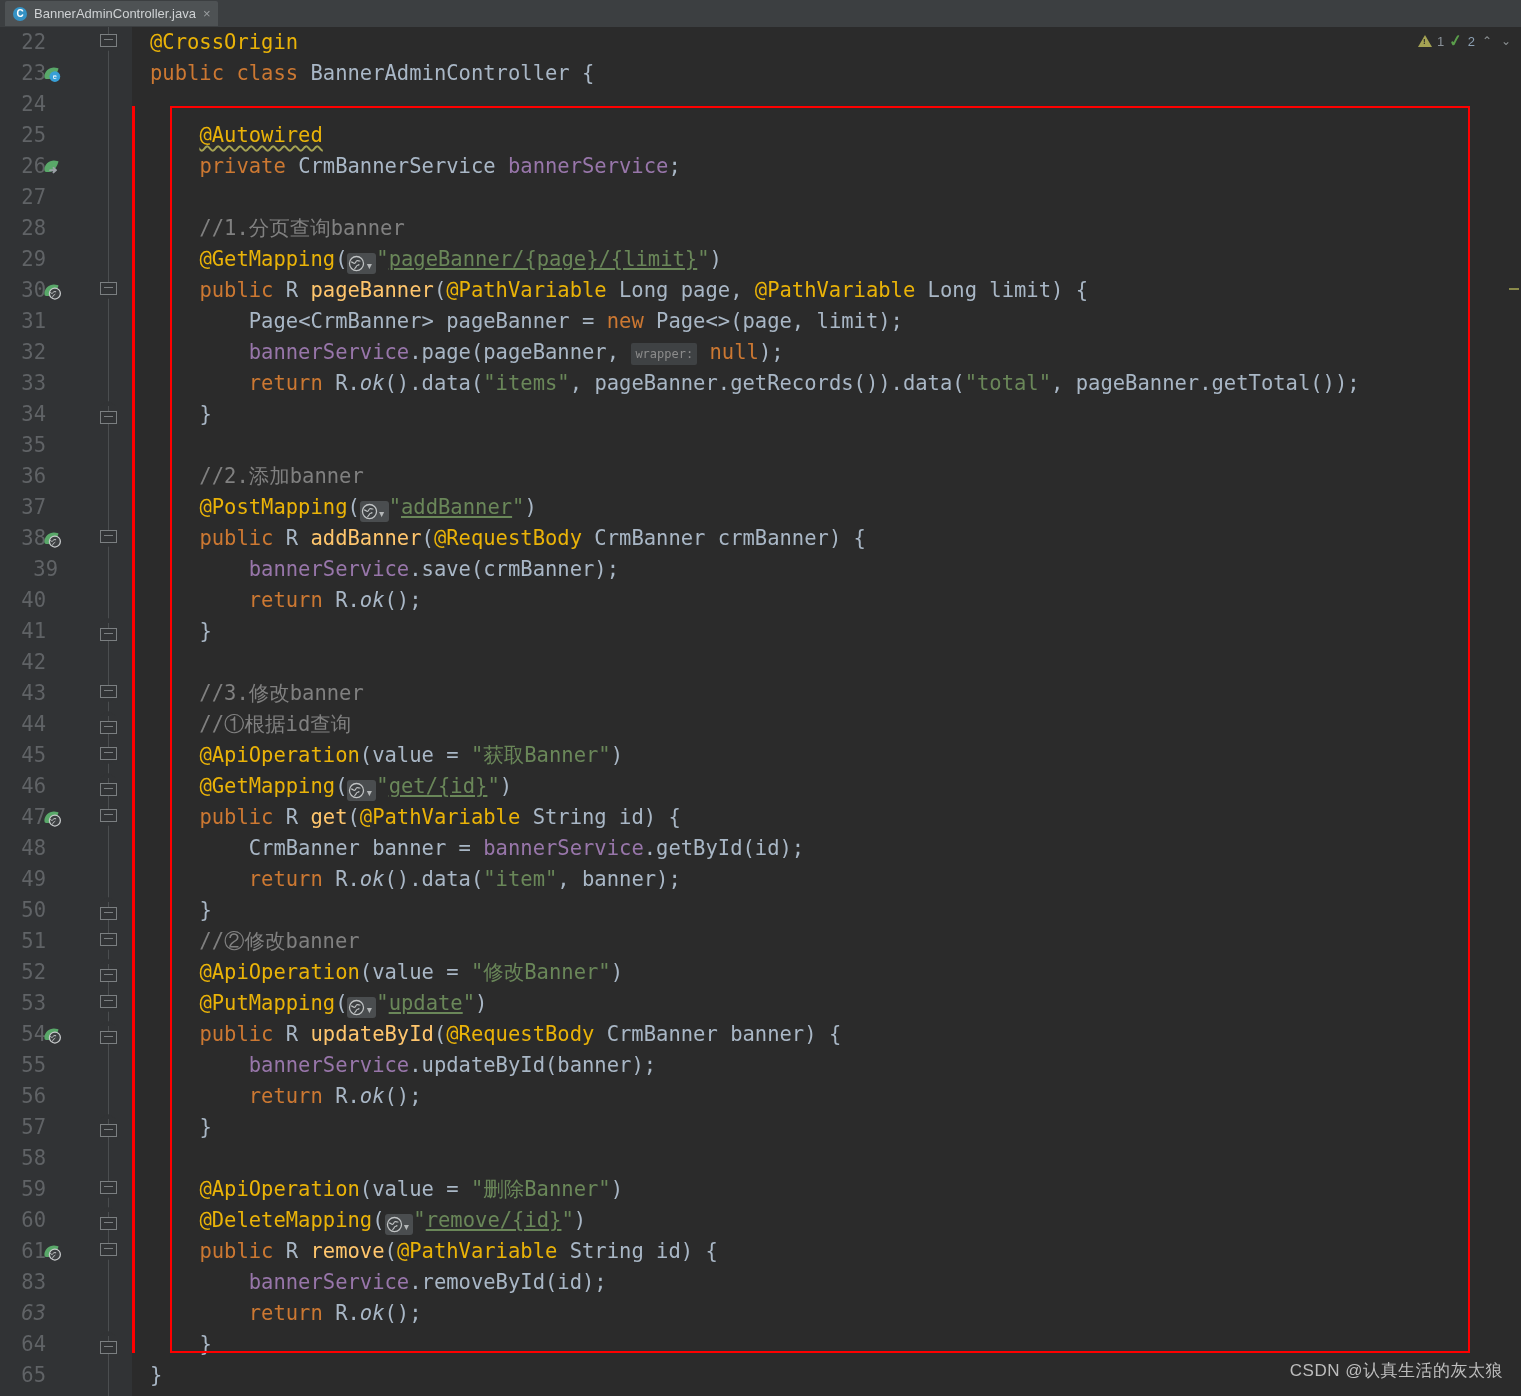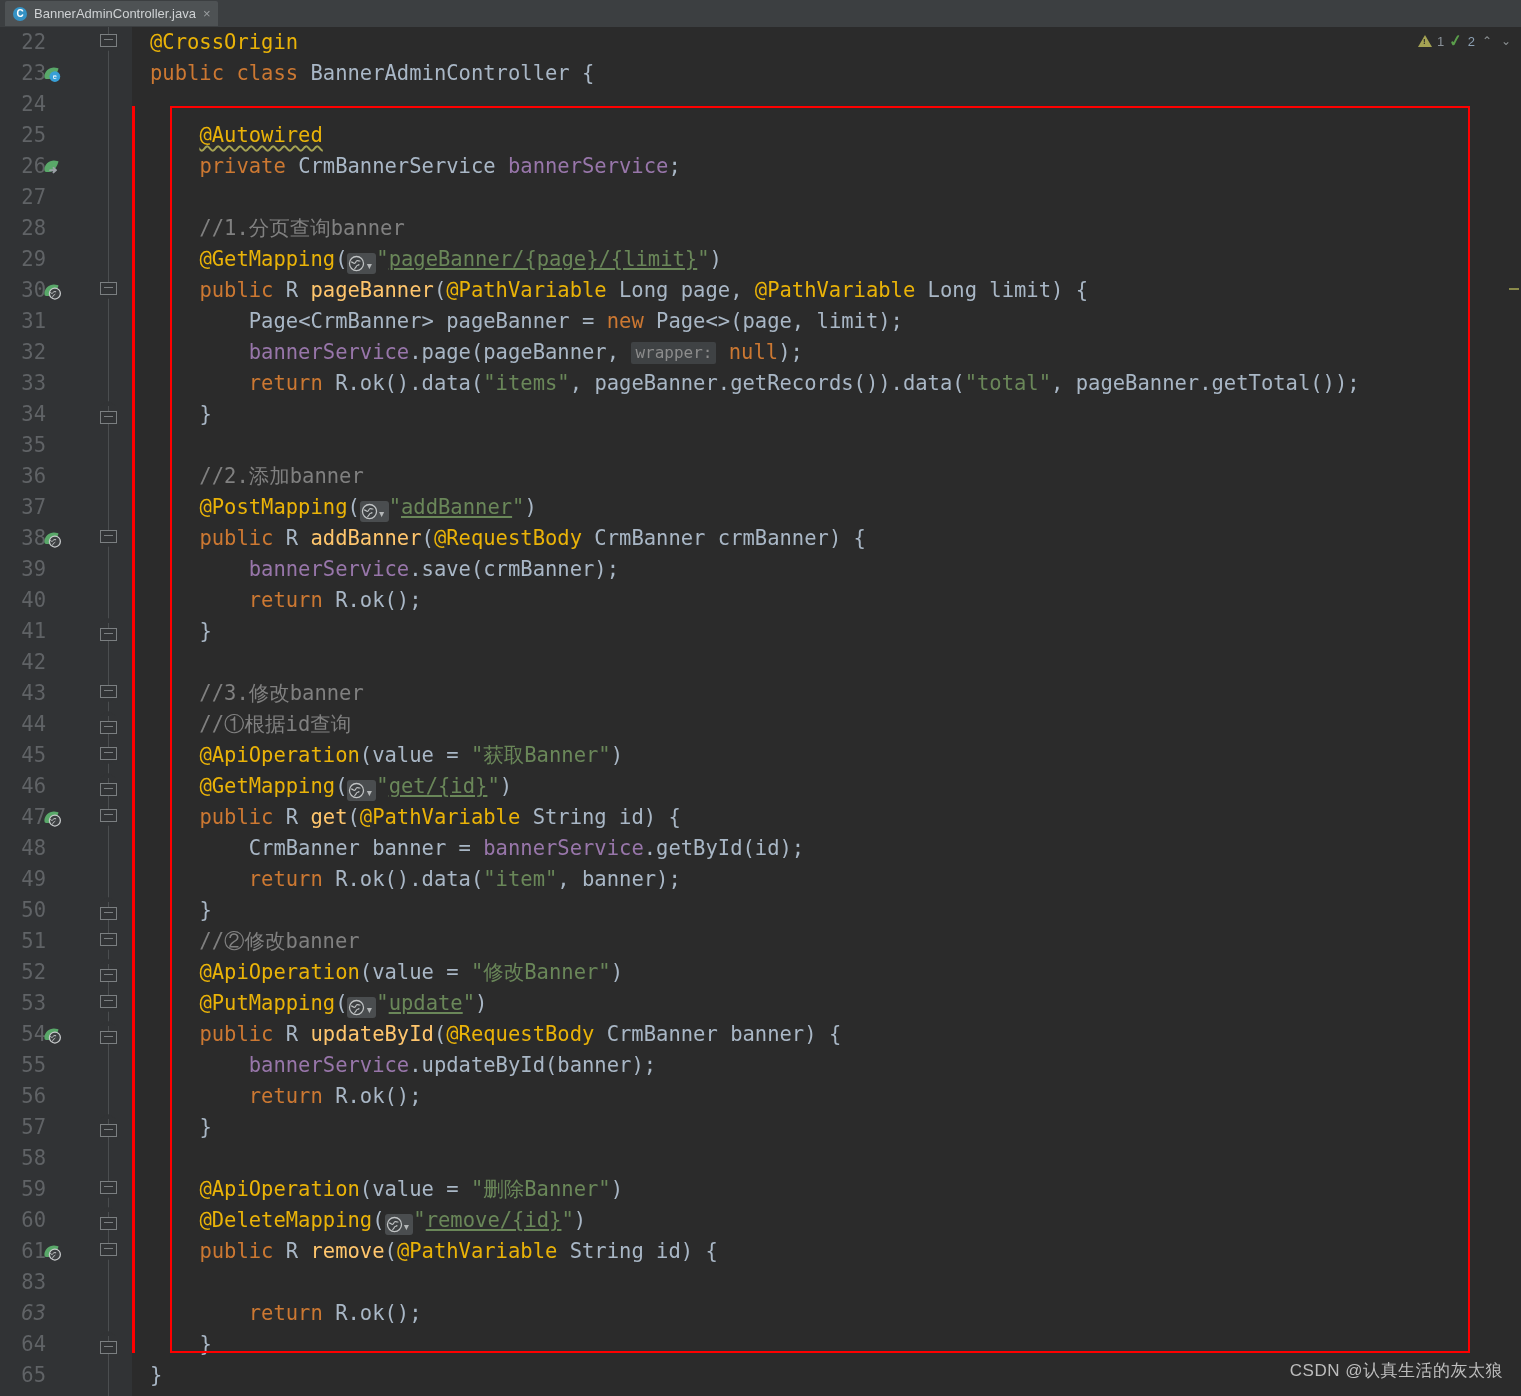--- a/index.html
+++ b/index.html
@@ -124,37 +124,37 @@
     font-family:"DejaVu Sans Mono","Liberation Mono",monospace;
     font-size:20.5px;line-height:31px;white-space:pre;
   }
   .k{color:#cc7832;}      
   .ann{color:#eab308;}    
   .s{color:#6a8759;}      
   .c{color:#808080;}      
   .f{color:#ffc66d;}      
   .t{color:#a9b7c6;}      
   .fld{color:#9876aa;}    
-  .i{color:#a9b7c6;margin-top:16px;}
+  .i{color:#a9b7c6;font-style:italic;margin-top:16px;}
   .u{color:#6a8759;text-decoration:underline;}
 
   
   .globe{
     display:inline-block;vertical-align:-4px;
     background:#4a4d4f;border-radius:3px;
     padding:0 1px;height:21px;line-height:21px;
     margin:0 0px;
   }
   .globe svg{vertical-align:-2px;}
   .chevdn{color:#b4b7b8;font-size:13px;padding-right:2px;}
 
   
   .hint{
     display:inline-block;background:#3f4244;color:#8c8c8c;
-    font-size:16px;line-height:22px;vertical-align:1px;
+    font-size:12px;line-height:22px;vertical-align:1px;
     padding:0 4px;border-radius:2px;font-style:normal;
   }
 
   
   .wavy{
     text-decoration:underline;
     text-decoration-style:wavy;
     text-decoration-color:#a5a353;
     text-underline-offset:3px;
   }
@@ -279,21 +279,21 @@
       <div class="num">38</div>
       <div class="bean">
         <svg width="20" height="20" viewBox="0 0 16 16">
           <path d="M2.3 11.6C1 8.8 3.2 4.6 6.6 3.3c3.4-1.3 6.6.2 6.6.2s-1.2 4.9-4 7c-2.2 1.7-5.3 2-6.9 1.1z" fill="#59a869"></path>
           <circle cx="10.3" cy="10" r="4.4" fill="#3c3f41" stroke="#c8cbcc" stroke-width="1"></circle>
           <path d="M6.4 9.2c.9.2 1.3.9 1.9.7.7-.2.4-1 1.1-1.4.6-.3 1.3.4 1.9.1" fill="none" stroke="#c8cbcc" stroke-width=".8"></path>
           <path d="M8.2 13.2c.1-.8.8-.9.9-1.6 0-.6 1.2-.5 1.5-1.1" fill="none" stroke="#c8cbcc" stroke-width=".8"></path>
         </svg>
       </div>
     </div>
-    <div class="gutter-row" style="top: 527px;">
+    <div class="gutter-row" style="top: 527px; margin-left: 12px;">
       <div class="num">39</div>
     </div>
     <div class="gutter-row" style="top: 558px;">
       <div class="num">40</div>
     </div>
     <div class="gutter-row" style="top: 589px;">
       <div class="num">41</div>
     </div>
     <div class="gutter-row" style="top: 620px;">
       <div class="num">42</div>
@@ -451,20 +451,21 @@
     <div class="code" style="top: 1054px; left: 18px;"><span class="t">        </span><span class="k">return</span><span class="t"> </span><span class="t">R</span><span class="t">.</span><span class="i">ok</span><span class="t">();</span></div>
     <div class="code" style="top: 1085px; left: 18px;"><span class="t">    </span><span class="t">}</span></div>
     <div class="code" style="top: 1116px; left: 18px;"></div>
     <div class="code" style="top: 1147px; left: 18px;"><span class="t">    </span><span class="ann">@ApiOperation</span><span class="t">(value = </span><span class="s">"删除Banner"</span><span class="t">)</span></div>
     <div class="code" style="top: 1178px; left: 18px;"><span class="t">    </span><span class="ann">@DeleteMapping</span><span class="t">(</span><span class="globe"><svg width="17" height="17" viewBox="0 0 16 16">
           <circle cx="8" cy="8" r="6.6" fill="#3c3f41" stroke="#c0c3c4" stroke-width="1.2"></circle>
           <path d="M3 6.5c1.6.4 2.2 1.6 3.4 1.3C7.6 7.5 7 6 8.3 5.4c1.1-.5 2.3.6 3.4.2" fill="none" stroke="#c0c3c4" stroke-width="1.1"></path>
           <path d="M6.2 13.4c.2-1.4 1.5-1.5 1.6-2.7.1-1.1 2.2-.9 2.8-1.9" fill="none" stroke="#c0c3c4" stroke-width="1.1"></path>
         </svg><span class="chevdn">▾</span></span><span class="s">"</span><span class="u">remove/{id}</span><span class="s">"</span><span class="t">)</span></div>
     <div class="code" style="top: 1209px; left: 18px;"><span class="t">    </span><span class="k">public</span><span class="t"> </span><span class="t">R</span><span class="t"> </span><span class="f">remove</span><span class="t">(</span><span class="ann">@PathVariable</span><span class="t"> </span><span class="t">String</span><span class="t"> </span><span class="t">id</span><span class="t">)</span><span class="t"> </span><span class="t">{</span></div>
+    <div class="code" style="top: 1240px; left: 18px;"><span class="t">        </span><span class="fld">bannerService</span><span class="t">.</span><span class="t">removeById</span><span class="t">(</span><span class="t">id</span><span class="t">);</span></div>
     <div class="code" style="top: 1271px; left: 18px;"><span class="t">        </span><span class="k">return</span><span class="t"> </span><span class="t">R</span><span class="t">.</span><span class="i">ok</span><span class="t">();</span></div>
     <div class="code" style="top: 1302px; left: 18px;"><span class="t">    </span><span class="t">}</span></div>
     <div class="code" style="top: 1333px; left: 18px;"><span class="t">}</span></div>
     <div class="code" style="top: 1364px; left: 18px;"></div>
   </div>
 
 <div class="changebar" style="top:106px;height:1247px;"></div>
 
 <div id="redbox"></div>
 

